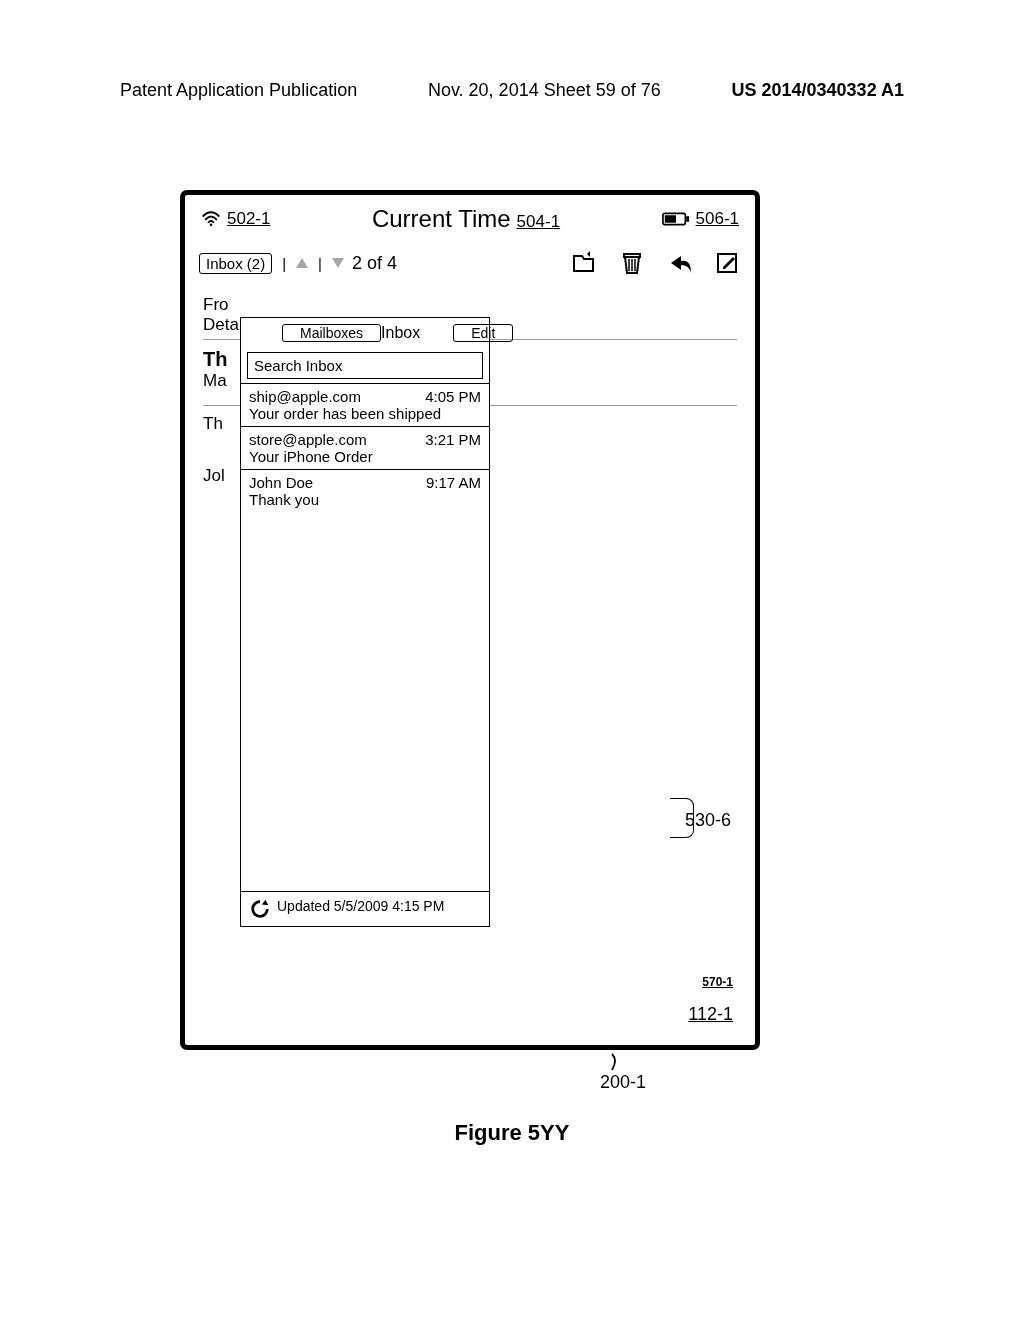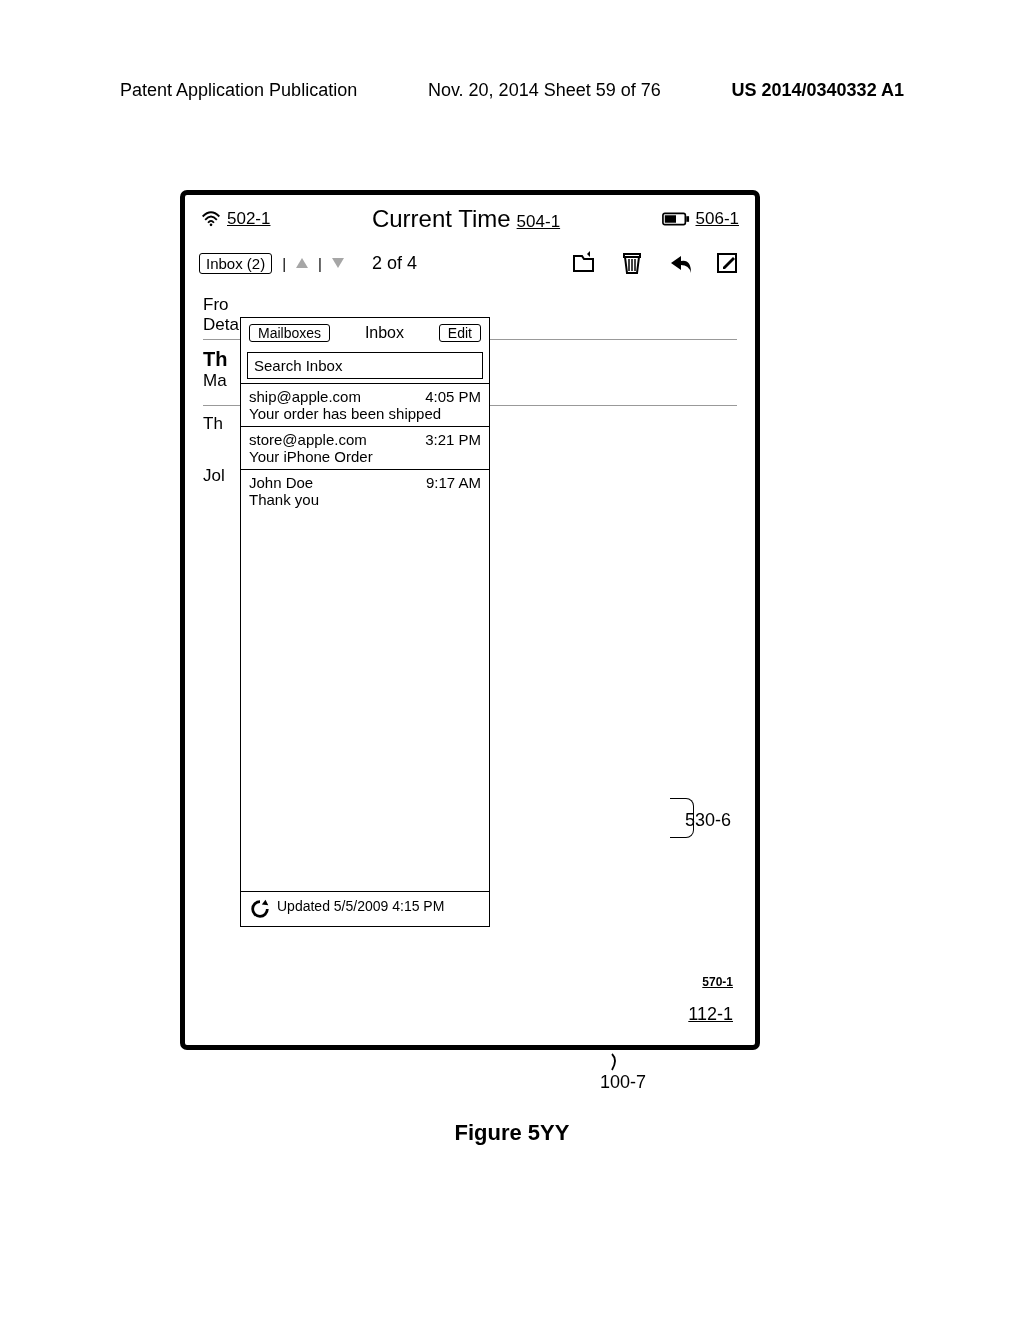--- a/index.html
+++ b/index.html
@@ -61,21 +61,21 @@
     font-size: 15px;
   }
   .divider-v { font-size: 15px; padding: 0 2px; }
   .arrow-tri {
     width: 0; height: 0;
     border-left: 6px solid transparent;
     border-right: 6px solid transparent;
   }
   .arrow-up { border-bottom: 10px solid #000; opacity: 0.35; }
   .arrow-down { border-top: 10px solid #000; opacity: 0.35; }
-  .counter { font-size: 18px; margin-left: 20px; }
+  .counter { font-size: 18px; }
   .spacer { flex: 1; }
   .tb-icon { width: 26px; height: 24px; }
   .tb-gap { width: 6px; }
   .from-row {
     display: flex;
     justify-content: space-between;
     padding: 14px 18px 4px 18px;
     font-size: 17px;
     flex-direction: column;
   }
@@ -104,22 +104,23 @@
   .pop-header {
     display: flex;
     justify-content: space-between;
     align-items: center;
     padding: 6px 8px;
     font-size: 16px;
   }
   .pop-btn {
     border: 1.5px solid #000;
     border-radius: 3px;
-    padding: 0 8px;
+    padding: 0 17px;
     font-size: 14px;
+    margin-left: 33px;
   }
   .pop-search {
     margin: 4px 6px;
     border: 1.5px solid #000;
     padding: 4px 6px;
     font-size: 15px;
   }
   .pop-list { flex: 1; overflow: hidden; }
   .pop-item {
     border-top: 1px solid #000;
@@ -303,15 +304,15 @@
   <div class="annot-530-line"></div>
   <div class="annot annot-530">530-6</div>
 
   <div class="annot-570">570-1</div>
   <div class="annot-112">112-1</div>
 </div>
 
 <svg class="annot-100-hook" viewBox="0 0 20 20">
   <path d="M4 2 Q10 8 4 18" fill="none" stroke="#000" stroke-width="1.8"></path>
 </svg>
-<div class="annot-100">100-7</div>
+<div class="annot-100">200-1</div>
 
 <div class="fig-caption">Figure 5YY</div>
 
 </body></html>

